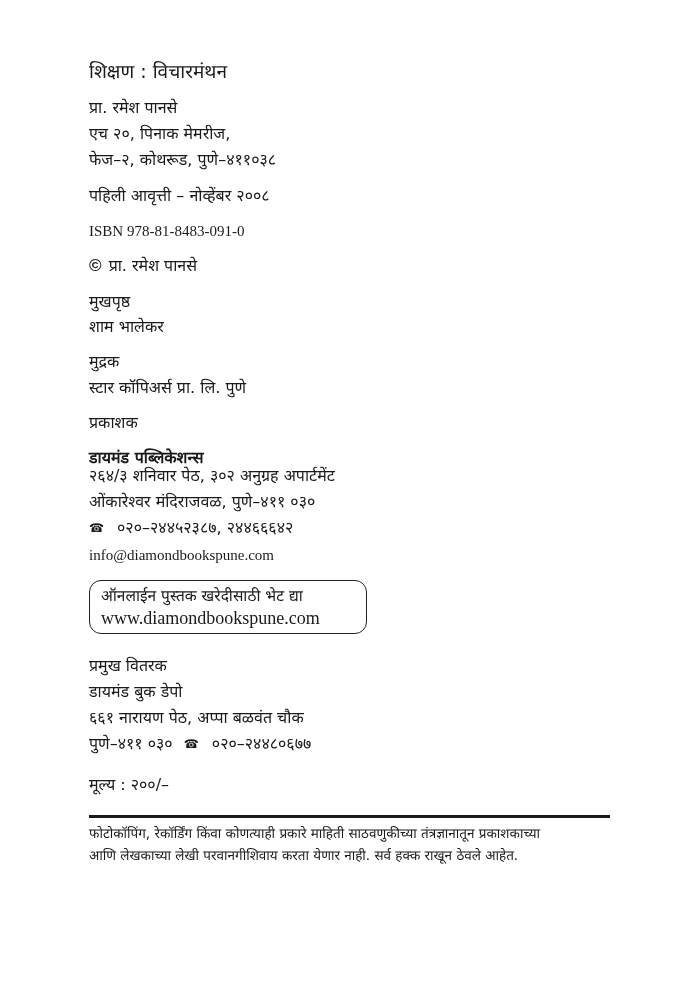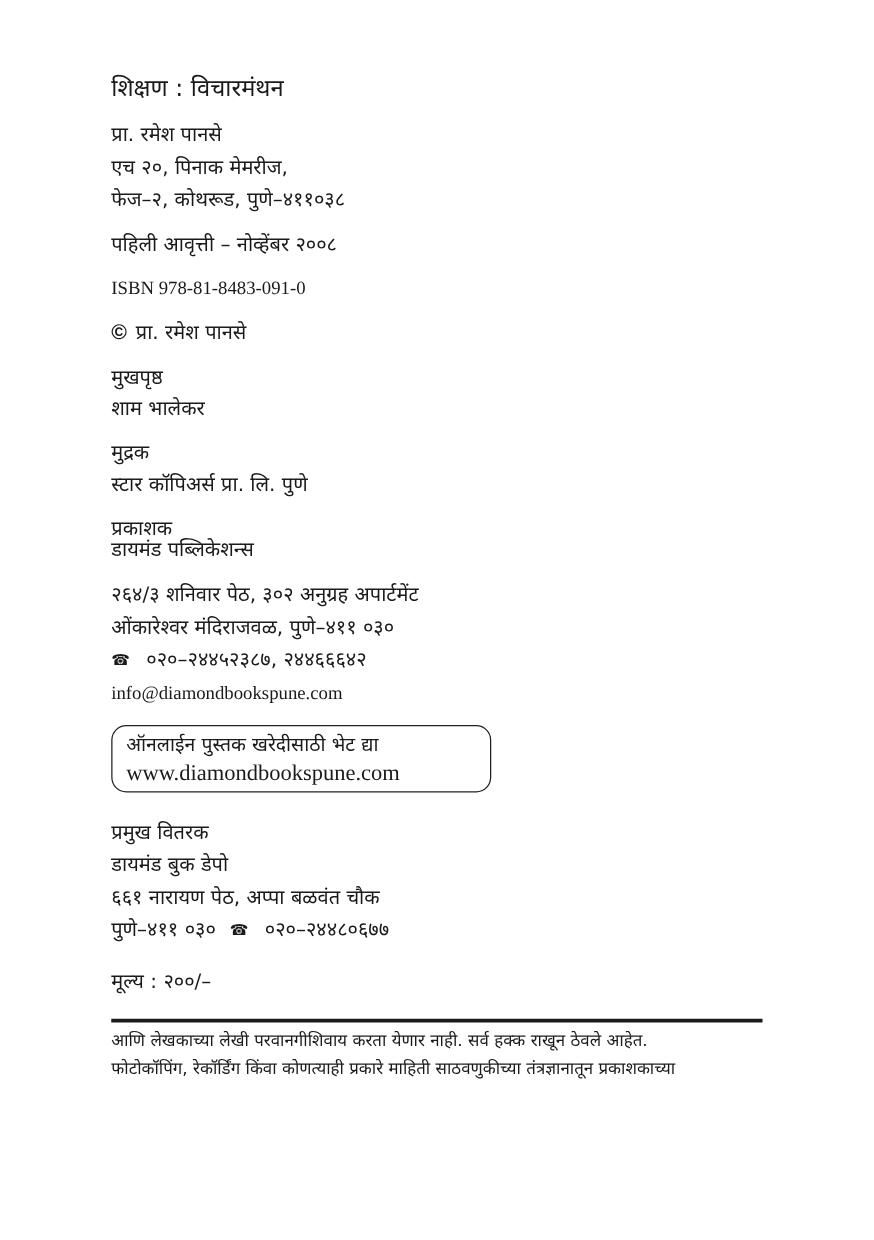--- a/index.html
+++ b/index.html
@@ -46,21 +46,21 @@
     .copy-sym {
       font-family: "Liberation Sans", sans-serif;
       font-weight: bold;
       font-size: 17px;
       margin-right: 2px;
     }
     .online-box {
       position: absolute;
       left: 0;
       top: 580px;
-      width: 304px;
+      width: 278px;
       height: 54px;
       border: 1.6px solid #222;
       border-radius: 12px;
       box-sizing: border-box;
     }
     .online-box .l1 {
       position: absolute;
       left: 11px;
       top: 5px;
       font-size: 15.5px;
@@ -115,21 +115,21 @@
     <span>प्रा. रमेश पानसे</span>
   </div>
 
   <div class="line" style="top:292px;">मुखपृष्ठ</div>
   <div class="line" style="top:317px;">शाम भालेकर</div>
 
   <div class="line" style="top:352px;">मुद्रक</div>
   <div class="line" style="top:378px;">स्टार कॉपिअर्स प्रा. लि. पुणे</div>
 
   <div class="line" style="top:413px;">प्रकाशक</div>
-  <div class="line" style="top:430px;">डायमंड पब्लिकेशन्स</div>
+  <div class="line" style="top:448px;font-weight:bold;">डायमंड पब्लिकेशन्स</div>
   <div class="line" style="top:466px;">२६४/३ शनिवार पेठ,  ३०२  अनुग्रह अपार्टमेंट</div>
   <div class="line" style="top:492px;">ओंकारेश्वर मंदिराजवळ, पुणे–४११ ०३०</div>
   <div class="line" style="top:518px;">
     <span class="phone-icon">☎</span>
     <span>०२०–२४४५२३८७,  २४४६६६४२</span>
   </div>
   <div class="line latin" style="top:545px;">info@diamondbookspune.com</div>
 
   <div class="online-box">
     <div class="l1">ऑनलाईन पुस्तक खरेदीसाठी भेट द्या</div>
@@ -143,17 +143,17 @@
     <span>पुणे–४११ ०३०</span>
     <span class="phone-icon" style="margin-left:6px;">☎</span>
     <span>०२०–२४४८०६७७</span>
   </div>
 
   <div class="line" style="top:775px;">मूल्य : २००/–</div>
 
   <div class="rule"></div>
 
   <div class="notice">
+    <div>फोटोकॉपिंग, रेकॉर्डिंग किंवा कोणत्याही प्रकारे माहिती साठवणुकीच्या तंत्रज्ञानातून प्रकाशकाच्या</div>
     <div>आणि लेखकाच्या लेखी परवानगीशिवाय करता येणार नाही. सर्व हक्क राखून ठेवले आहेत.</div>
-    <div>फोटोकॉपिंग, रेकॉर्डिंग किंवा कोणत्याही प्रकारे माहिती साठवणुकीच्या तंत्रज्ञानातून प्रकाशकाच्या</div>
   </div>
 
 </div>
 
 </body></html>

